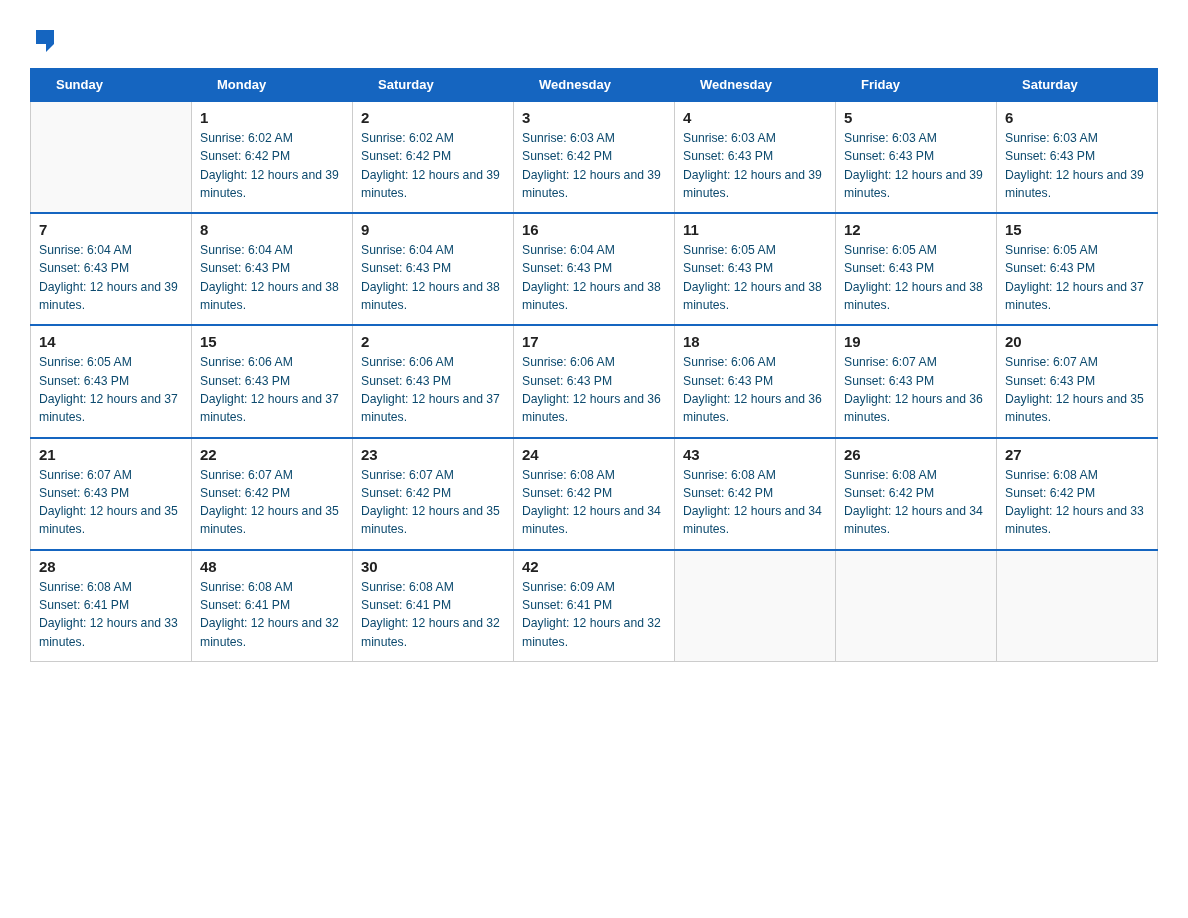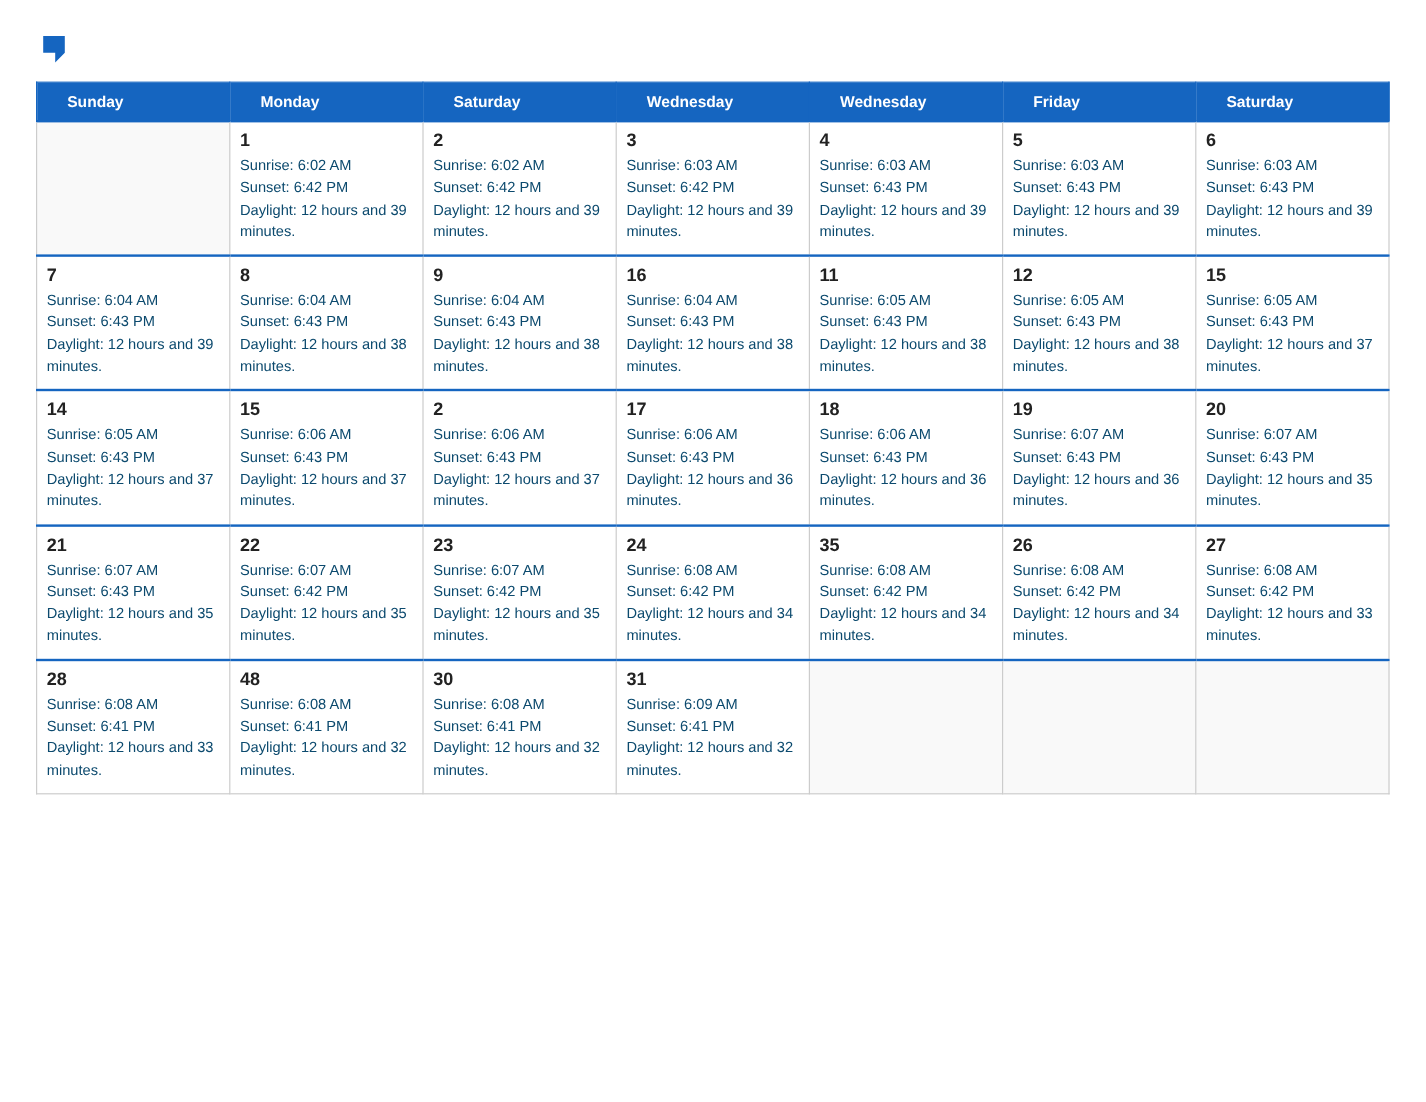--- a/index.html
+++ b/index.html
@@ -229,21 +229,21 @@
         </td>
         <td>
           <span class="day-num">23</span>
           <div class="day-info">Sunrise: 6:07 AM<br>Sunset: 6:42 PM<br>Daylight: 12 hours and 35 minutes.</div>
         </td>
         <td>
           <span class="day-num">24</span>
           <div class="day-info">Sunrise: 6:08 AM<br>Sunset: 6:42 PM<br>Daylight: 12 hours and 34 minutes.</div>
         </td>
         <td>
-          <span class="day-num">35</span>
+          <span class="day-num">43</span>
           <div class="day-info">Sunrise: 6:08 AM<br>Sunset: 6:42 PM<br>Daylight: 12 hours and 34 minutes.</div>
         </td>
         <td>
           <span class="day-num">26</span>
           <div class="day-info">Sunrise: 6:08 AM<br>Sunset: 6:42 PM<br>Daylight: 12 hours and 34 minutes.</div>
         </td>
         <td>
           <span class="day-num">27</span>
           <div class="day-info">Sunrise: 6:08 AM<br>Sunset: 6:42 PM<br>Daylight: 12 hours and 33 minutes.</div>
         </td>
@@ -255,21 +255,21 @@
         </td>
         <td>
           <span class="day-num">48</span>
           <div class="day-info">Sunrise: 6:08 AM<br>Sunset: 6:41 PM<br>Daylight: 12 hours and 32 minutes.</div>
         </td>
         <td>
           <span class="day-num">30</span>
           <div class="day-info">Sunrise: 6:08 AM<br>Sunset: 6:41 PM<br>Daylight: 12 hours and 32 minutes.</div>
         </td>
         <td>
-          <span class="day-num">31</span>
+          <span class="day-num">42</span>
           <div class="day-info">Sunrise: 6:09 AM<br>Sunset: 6:41 PM<br>Daylight: 12 hours and 32 minutes.</div>
         </td>
         <td class="empty"></td>
         <td class="empty"></td>
         <td class="empty"></td>
       </tr>
     </tbody>
 </table>
 
 </body></html>

